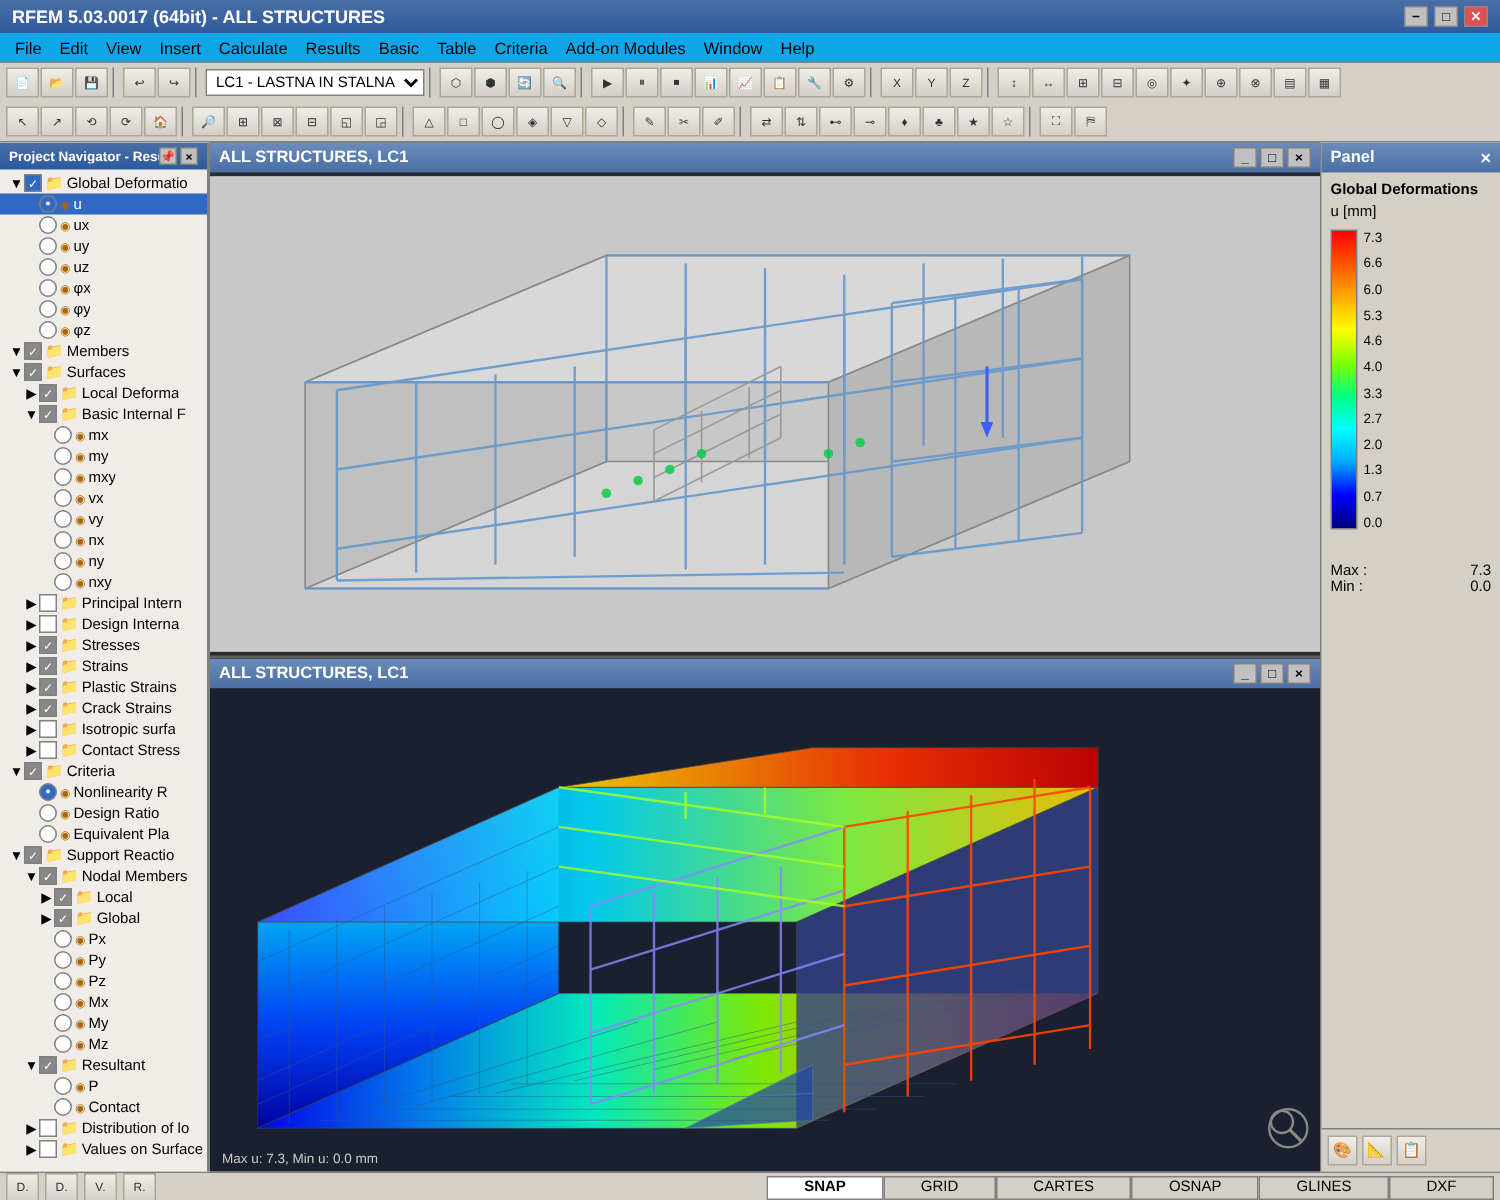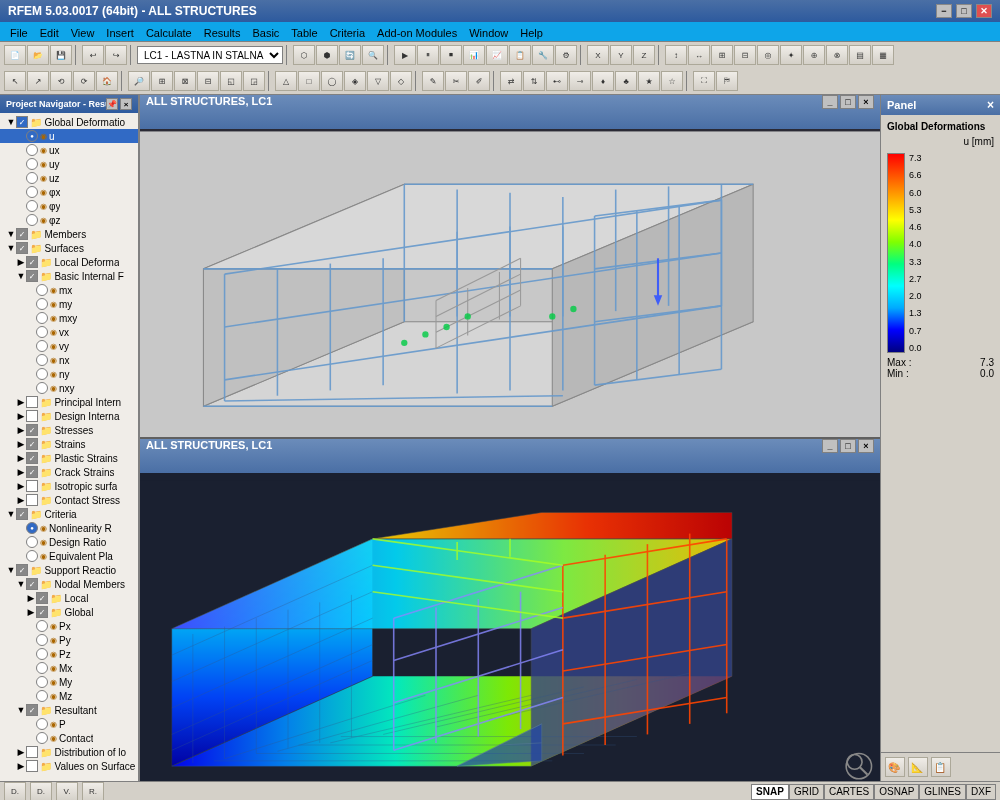--- a/index.html
+++ b/index.html
@@ -151,24 +151,24 @@
 
     
     #viewport-top {
       flex: 1;
       background: #2a2a35;
       position: relative;
       border-bottom: 2px solid #606060;
       overflow: hidden;
     }
     .viewport-title-bar {
-      height: 34px;
+      height: 20px;
       background: linear-gradient(to bottom, #6b8cba, #4a6fa5);
       display: flex;
-      align-items: flex-start;
+      align-items: center;
       justify-content: space-between;
       padding: 0 6px;
       color: white;
       font-size: 11px;
       font-weight: bold;
     }
     .viewport-controls { display: flex; gap: 2px; }
     .vp-ctrl {
       width: 16px; height: 14px;
       background: #c0c0c0;
@@ -212,21 +212,21 @@
       font-size: 11px;
       font-weight: bold;
       padding: 3px 6px;
       display: flex;
       justify-content: space-between;
       align-items: center;
     }
     #panel-close { cursor: pointer; font-size: 12px; }
     #panel-content { padding: 6px; flex: 1; }
     #panel-title-text { font-size: 10px; font-weight: bold; margin-bottom: 4px; }
-    #panel-var { font-size: 10px; margin-bottom: 6px; text-align: right; }
+    #panel-var { font-size: 10px; margin-bottom: 6px; }
 
     
     #color-scale {
       display: flex;
       flex-direction: row;
       height: 200px;
       margin-top: 4px;
     }
     #color-bar {
       width: 18px;
@@ -235,21 +235,21 @@
     }
     #scale-labels {
       display: flex;
       flex-direction: column;
       justify-content: space-between;
       padding: 0 0 0 4px;
       font-size: 9px;
     }
     .scale-val { white-space: nowrap; }
 
-    #panel-stats { margin-top: 4px; font-size: 10px; }
+    #panel-stats { margin-top: 22px; font-size: 10px; }
     .stat-row { display: flex; justify-content: space-between; }
 
     
     #panel-bottom {
       padding: 4px;
       display: flex;
       gap: 3px;
       border-top: 1px solid #808080;
       background: #d4d0c8;
     }
@@ -267,21 +267,21 @@
       height: 20px;
       background: #d4d0c8;
       border-top: 1px solid #808080;
       display: flex;
       align-items: center;
       font-size: 10px;
       padding: 0 4px;
       gap: 0;
     }
     .status-tab {
-      padding: 1px 4px;
+      padding: 1px 24px;
       border: 1px solid #808080;
       background: #d4d0c8;
       cursor: pointer;
       font-size: 10px;
       height: 16px;
       display: flex;
       align-items: center;
     }
     .status-tab.active {
       background: white;

